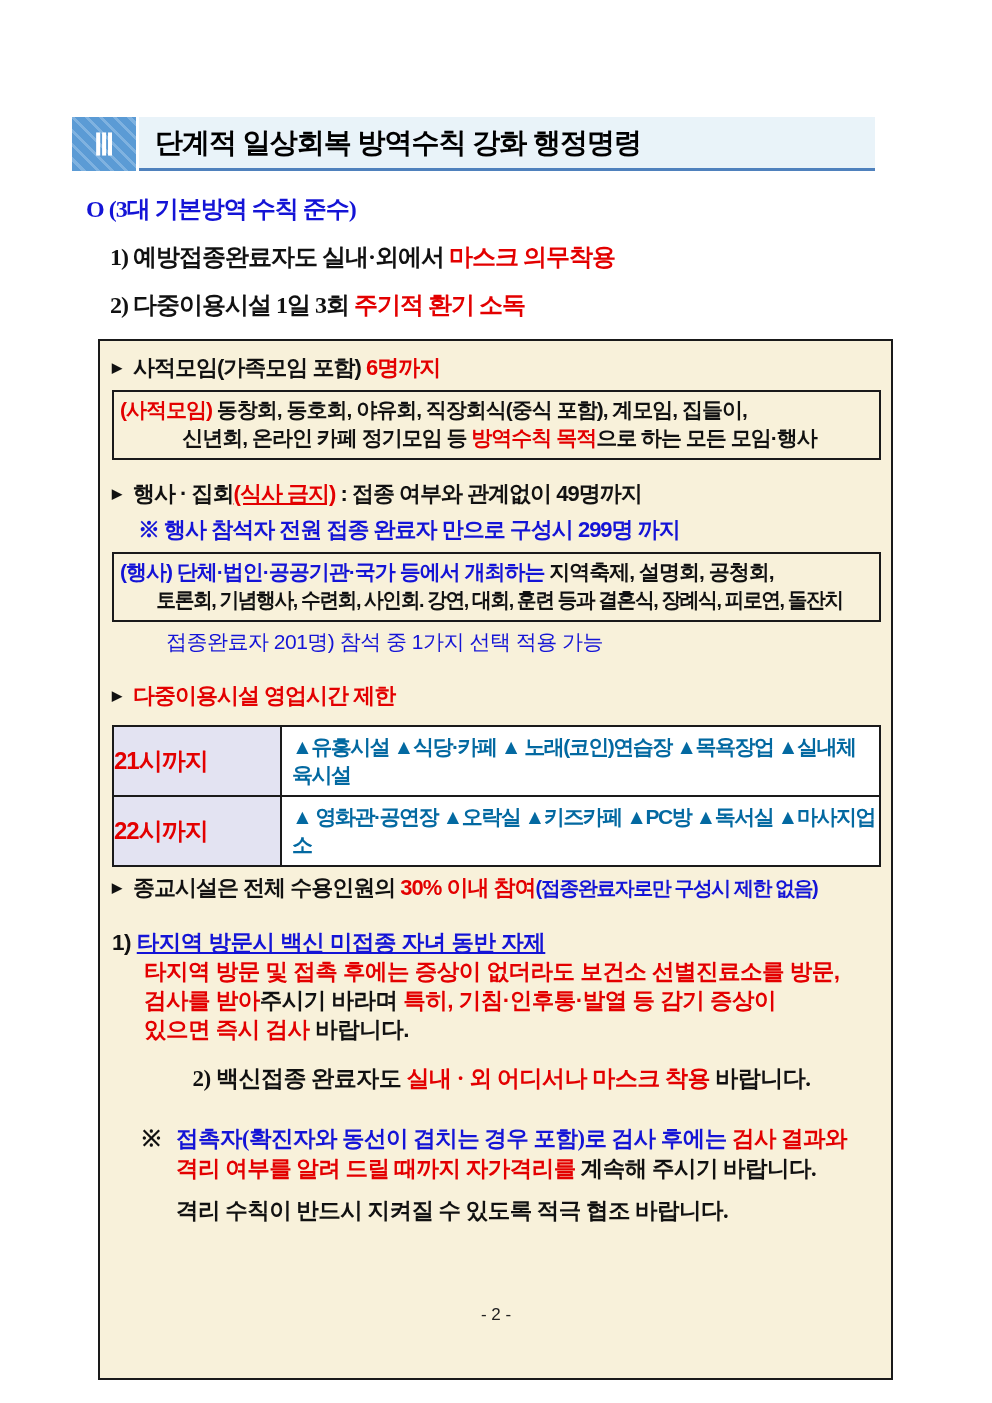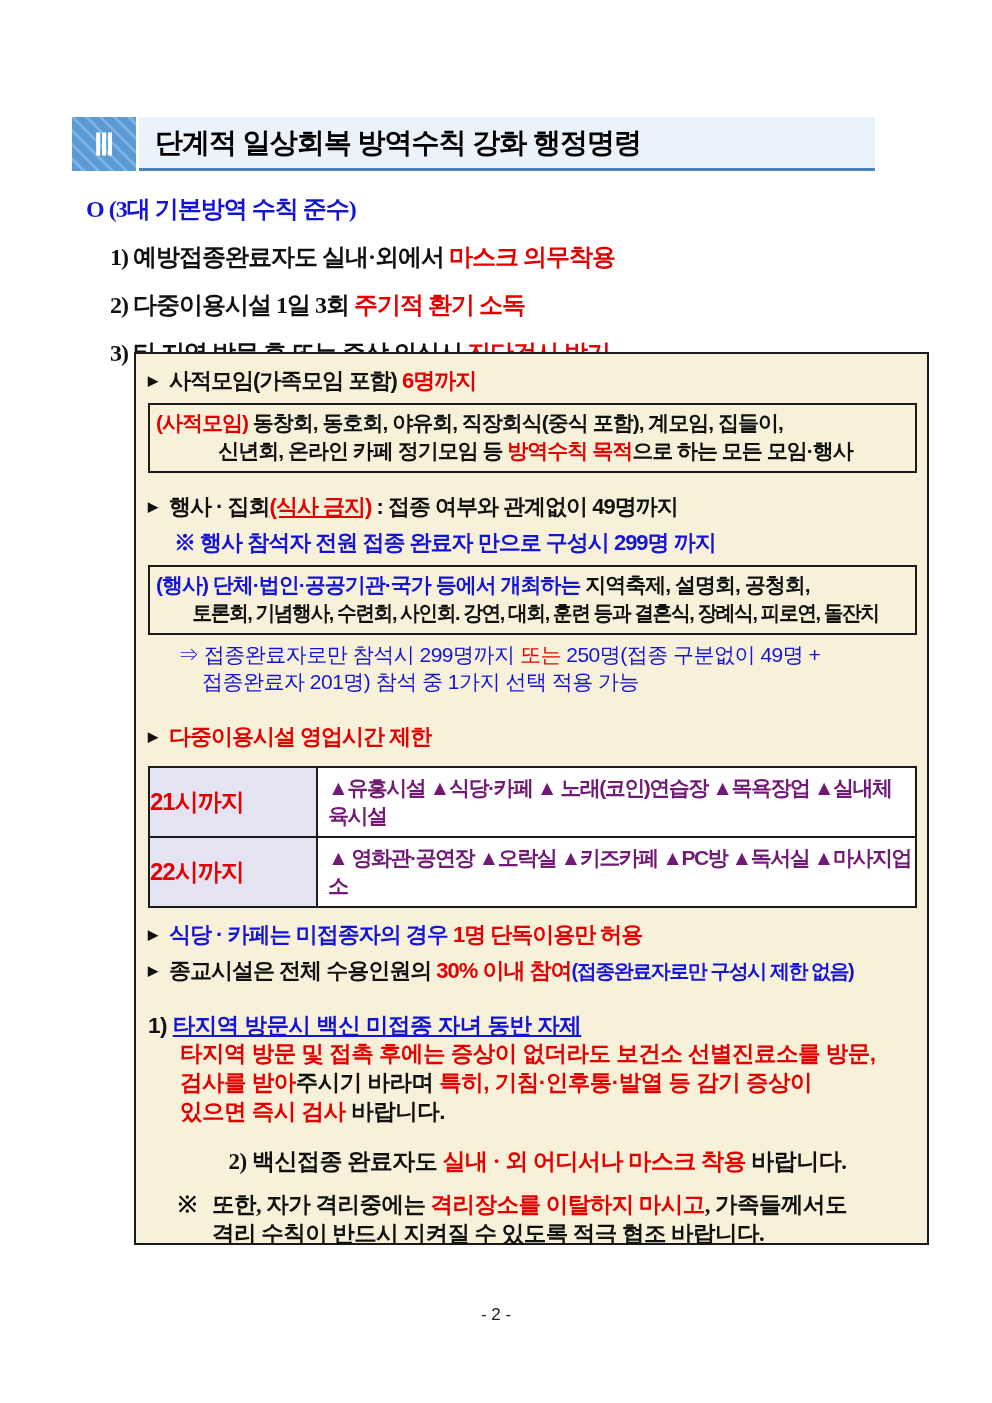--- a/index.html
+++ b/index.html
@@ -30,27 +30,26 @@
   }
   .title-strip .title {
     font-size:28px; font-weight:bold; letter-spacing:-1px; color:#000;
   }
   
   .intro { margin:22px 60px 0 86px; font-family:"Liberation Serif", serif; }
   .intro-heading { color:var(--blue); font-size:24px; font-weight:bold; letter-spacing:-1px; }
   .intro-item { margin:16px 0 0 24px; font-size:24px; font-weight:bold; letter-spacing:-1px; }
   
   .main-box {
-    position:absolute; left:98px; top:352px;
-    width:795px; height:893px;
+    position:absolute; left:98px; top:339px;
+    width:795px; height:1041px;
     background:var(--box-bg);
     border:2px solid #1a1a1a;
     padding:12px 10px 10px 12px;
     font-weight:bold;
-    margin-left:36px;
   }
   .bullet { font-size:22px; letter-spacing:-1px; }
   .bullet .mark { font-size:13px; margin-right:12px; vertical-align:3px; color:#111; }
   .inner-box {
     border:2px solid #1a1a1a;
     margin-top:7px;
     padding:4px 0 6px 6px;
     font-size:21px; letter-spacing:-1px;
   }
   .inner-box .line2 { text-align:center; }
@@ -69,21 +68,21 @@
     width:100%; border-collapse:collapse; margin-top:14px;
     border:2px solid #1a1a1a; background:#ffffff;
   }
   .hours-table td { border:2px solid #1a1a1a; }
   .time-cell {
     width:168px; background:var(--lavender);
     color:var(--red); font-size:24px; font-weight:bold;
     text-align:left; height:49px; letter-spacing:-1px;
   }
   .venues-cell {
-    background:#ffffff; color:#701a75;
+    background:#ffffff; color:#0369a1;
     font-size:21px; font-weight:bold; letter-spacing:-1.5px;
     padding:6px 4px 6px 10px;
   }
   .small-paren { font-size:20px; letter-spacing:-1.5px; }
   
   .para { font-size:22.5px; letter-spacing:-0.5px; line-height:1.28; }
   .para .body-indent { margin-left:32px; }
   .serif-line { font-family:"Liberation Serif", serif; font-size:23px; letter-spacing:-0.5px;text-align:center; }
   .note-block { font-family:"Liberation Serif", serif; font-size:22.5px; letter-spacing:-0.5px; line-height:1.3; padding-left:64px; }
   .note-block .marker { display:inline-block; width:34px; margin-left:-34px; color:#111; }
@@ -136,46 +135,40 @@
     <div class="sub-note t-b">※ 행사 참석자 전원 접종 완료자 만으로 구성시 299명 까지</div>
 
     <div class="inner-box">
       <div class="line1">
         <span class="t-b">(행사) 단체·법인·공공기관·국가 등에서 개최하는 </span><span class="t-k">지역축제, 설명회, 공청회,</span>
       </div>
       <div class="line2 condensed t-k">토론회, 기념행사, 수련회, 사인회. 강연, 대회, 훈련 등과 결혼식, 장례식, 피로연, 돌잔치</div>
     </div>
 
     <div class="arrow-note">
-      <div>
-        <span class="t-b">⇒ 접종완료자로만 참석시 299명까지 </span><span class="t-r">또는</span><span class="t-b"> 250명(접종 구분없이 49명 +</span>
-      </div>
       <div class="cont t-b">접종완료자 201명) 참석 중 1가지 선택 적용 가능</div>
     </div>
 
     <div class="bullet gap-l">
       <span class="mark">▶</span><span class="t-r">다중이용시설 영업시간 제한</span>
     </div>
 
     <table class="hours-table">
       <tbody>
           <tr>
         <td class="time-cell">21시까지</td>
         <td class="venues-cell">▲유흥시설 ▲식당·카페 ▲ 노래(코인)연습장 ▲목욕장업 ▲실내체육시설</td>
       </tr>
       <tr>
         <td class="time-cell">22시까지</td>
         <td class="venues-cell">▲ 영화관·공연장 ▲오락실 ▲키즈카페 ▲PC방 ▲독서실 ▲마사지업소</td>
       </tr>
     </tbody>
       </table>
 
-    <div class="bullet gap-s">
-      <span class="mark">▶</span><span class="t-b">식당 · 카페는 미접종자의 경우 </span><span class="t-r">1명 단독이용만 허용</span>
-    </div>
 
     <div class="bullet" style="margin-top:6px;">
       <span class="mark">▶</span><span class="t-k">종교시설은 전체 수용인원의 </span><span class="t-r">30% 이내 참여</span><span class="t-b small-paren">(접종완료자로만 구성시 제한 없음)</span>
     </div>
 
     <div class="para gap-l">
       <div>
         <span class="t-k">1) </span><span class="t-bu">타지역 방문시 백신 미접종 자녀 동반 자제</span>
       </div>
       <div class="body-indent t-r">타지역 방문 및 접촉 후에는 증상이 없더라도 보건소 선별진료소를 방문,</div>
@@ -184,26 +177,31 @@
       </div>
       <div class="body-indent">
         <span class="t-r">있으면 즉시 검사 </span><span class="t-k">바랍니다.</span>
       </div>
     </div>
 
     <div class="serif-line gap-m" style="margin-left:10px;">
       <span class="t-k">2) 백신접종 완료자도 </span><span class="t-r">실내 · 외 어디서나 마스크 착용</span><span class="t-k"> 바랍니다.</span>
     </div>
 
+    <div class="note-block" style="margin-top:30px;">
+      <div>
+        <span class="marker">※</span><span class="t-b">접촉자(확진자와 동선이 겹치는 경우 포함)로 검사 후에는 </span><span class="t-r">검사 결과와</span>
+      </div>
+      <div>
+        <span class="t-r">격리 여부를 알려 드릴 때까지 자가격리를 </span><span class="t-k">계속해 주시기 바랍니다.</span>
+      </div>
+    </div>
 
     <div class="note-block" style="margin-top:13px;">
       <div>
-        <span class="marker">※</span><span class="t-k">또한, 자가 격리중에는 </span><span class="t-r">격리장소를 이탈하지 마시고</span><span class="t-k">, 가족들께서도</span>
-      </div>
-      <div>
         <span class="t-k">격리 수칙이 반드시 지켜질 수 있도록 적극 협조 바랍니다.</span>
       </div>
     </div>
 
   </div>
 
   <div class="footer">- 2 -</div>
 
 </div>
 

